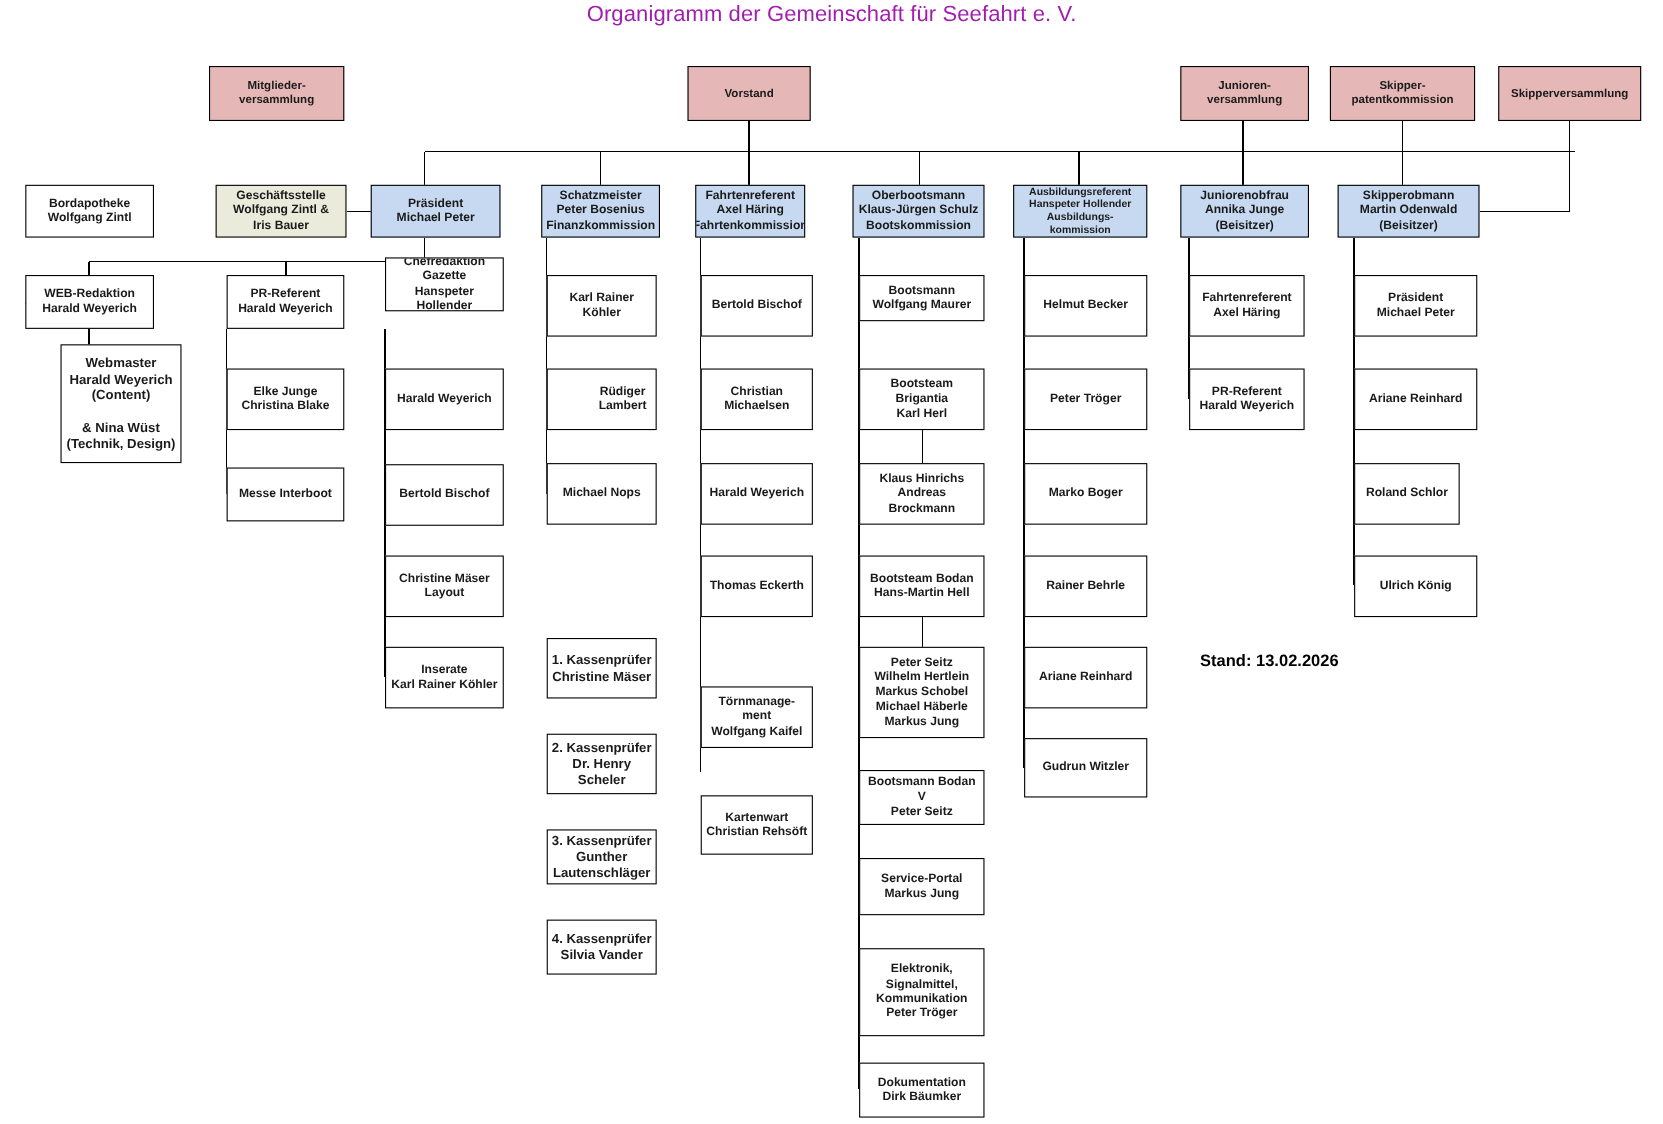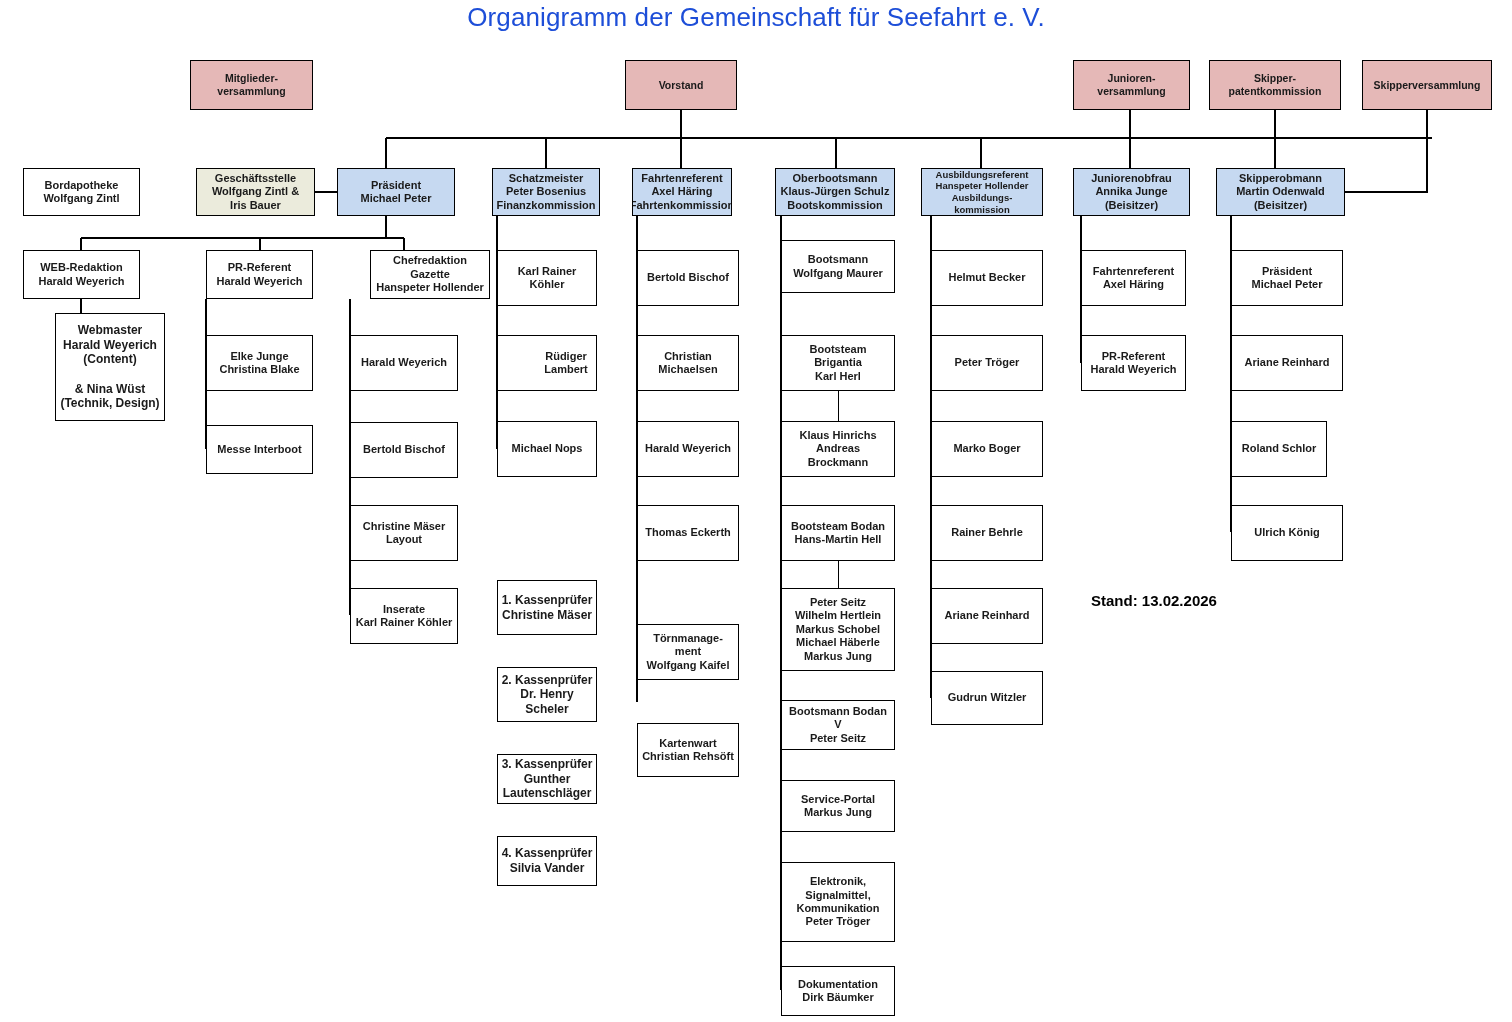--- a/index.html
+++ b/index.html
@@ -16,22 +16,22 @@
     background:#ffffff;
   }
   #wires{
     position:absolute;left:0;top:0;width:1512px;height:1022px;
     pointer-events:none;
   }
   .title{
     position:absolute;
     left:0;top:2px;width:1512px;
     text-align:center;
-    font-size:26px;
-    color:#1d4ed8;
+    font-size:20px;
+    color:#a21caf;
     letter-spacing:.1px;
     white-space:nowrap;
   }
   .stand{
     position:absolute;
     font-size:15px;
     font-weight:bold;
     color:#000000;
   }
   .node{
@@ -240,21 +240,21 @@
 Harald Weyerich</span>
   </div>
   <div class="node fill-white t-body" style="left:206px;top:335px;width:107px;height:56px;">
     <span class="lbl">Elke Junge
 Christina Blake</span>
   </div>
   <div class="node fill-white t-body" style="left:206px;top:425px;width:107px;height:49px;">
     <span class="lbl">Messe Interboot</span>
   </div>
 
-  <div class="node fill-white t-body" style="left:350px;top:250px;width:120px;height:49px;margin-left:20px;">
+  <div class="node fill-white t-body" style="left:350px;top:234px;width:108px;height:49px;">
     <span class="lbl">Chefredaktion Gazette
 Hanspeter Hollender</span>
   </div>
   <div class="node fill-white t-body" style="left:350px;top:335px;width:108px;height:56px;">
     <span class="lbl">Harald Weyerich</span>
   </div>
   <div class="node fill-white t-body" style="left:350px;top:422px;width:108px;height:56px;">
     <span class="lbl">Bertold Bischof</span>
   </div>
   <div class="node fill-white t-body" style="left:350px;top:505px;width:108px;height:56px;">
@@ -309,21 +309,21 @@
   </div>
   <div class="node fill-white t-body" style="left:637px;top:588px;width:102px;height:56px;margin-top:36px;">
     <span class="lbl">Törnmanage-ment
 Wolfgang Kaifel</span>
   </div>
   <div class="node fill-white t-body" style="left:637px;top:675px;width:102px;height:54px;margin-top:48px;">
     <span class="lbl">Kartenwart
 Christian Rehsöft</span>
   </div>
 
-  <div class="node fill-white t-body" style="left:781px;top:240px;width:114px;height:53px;">
+  <div class="node fill-white t-body" style="left:781px;top:250px;width:114px;height:42px;">
     <span class="lbl">Bootsmann
 Wolfgang Maurer</span>
   </div>
   <div class="node fill-white t-body" style="left:781px;top:335px;width:114px;height:56px;">
     <span class="lbl">Bootsteam Brigantia
 Karl Herl</span>
   </div>
   <div class="node fill-white t-body" style="left:781px;top:421px;width:114px;height:56px;">
     <span class="lbl">Klaus Hinrichs
 Andreas Brockmann</span>

